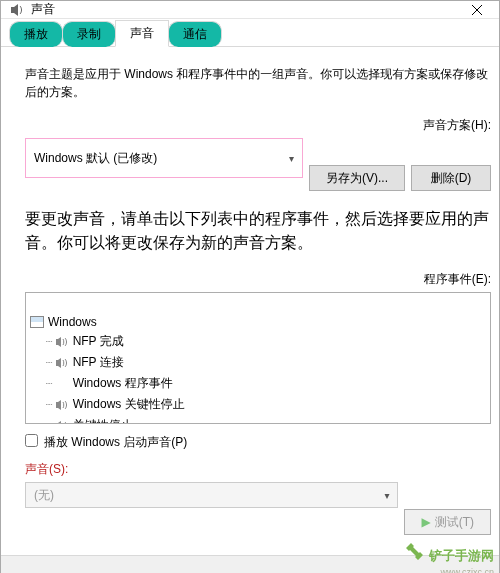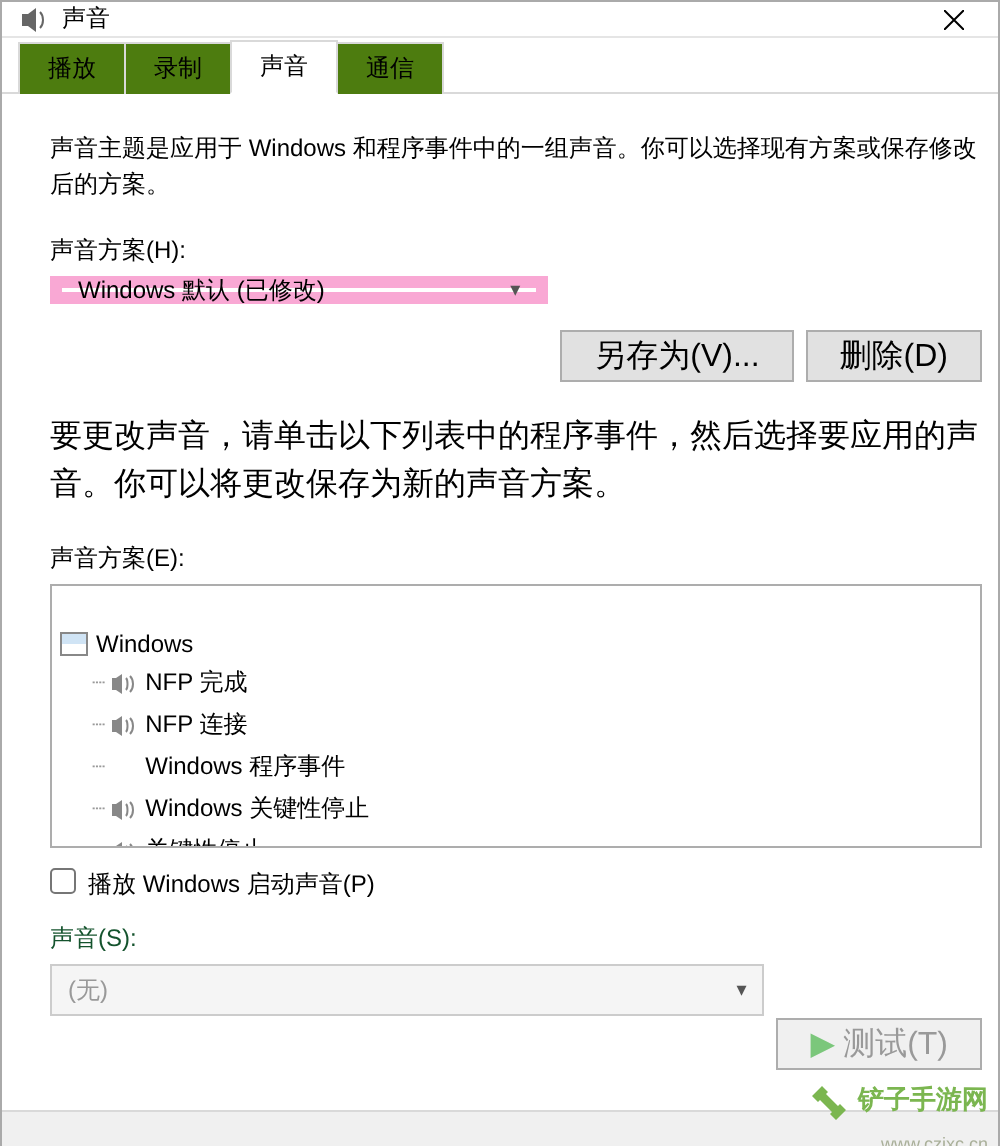--- a/index.html
+++ b/index.html
@@ -70,62 +70,64 @@
       margin-right: -1px;
       top: 1px;
     }
     .tab.active {
       background: #fff;
       border-top: 1px solid #d9d9d9;
       border-bottom: 1px solid #fff;
       z-index: 1;
     }
     .tab:not(.active) {
-      background: #4d7c0f;
+      background: #14b8a6;
+      border-radius: 10px;
     }
     .content {
       flex: 1;
       padding: 18px 8px 10px 24px;
       display: flex;
       flex-direction: column;
       color: #000;
     }
     .description {
       font-size: 12px;
       line-height: 1.5;
       margin-bottom: 16px;
     }
     .field-label {
       font-size: 12px;
       margin-bottom: 4px;
+      text-align: right;
     }
     .scheme-row {
       display: flex;
       gap: 6px;
       margin-bottom: 16px;
     }
     .scheme-select {
       flex: 1;
-      height: 14px;
-      border: 6px solid #f9a8d4;
+      height: 40px;
+      border: 1px solid #f9a8d4;
       background: #fff;
       padding: 0 8px;
       display: flex;
       align-items: center;
       justify-content: space-between;
       cursor: pointer;
       font-size: 12px;
     }
     .btn {
       height: 26px;
       padding: 0 16px;
       border: 1px solid #adadad;
       background: #e1e1e1;
       cursor: pointer;
-      font-size: 16px;
+      font-size: 12px;
       display: flex;
       align-items: center;
       justify-content: center;
       min-width: 80px;
       margin-top: 27px;
     }
     .events-desc {
       font-size: 16px;
       line-height: 1.5;
       margin-bottom: 16px;
@@ -181,21 +183,21 @@
     .checkbox-row {
       display: flex;
       align-items: flex-start;
       margin-bottom: 10px;
     }
     .checkbox-row input {
       margin-right: 6px;
     }
     .sound-label {
       font-size: 12px;
-      color: #14532d;
+      color: #b91c1c;
       margin-bottom: 4px;
     }
     .sound-row {
       display: flex;
       gap: 6px;
       margin-bottom: 10px;
     }
     .sound-select {
       flex: 1;
       height: 26px;
@@ -236,21 +238,21 @@
     }
     .footer .btn.primary {
       border: 1px solid #0078d7;
       background: #0369a1;
     }
     .watermark {
       position: absolute;
       bottom: 8px;
       right: 6px;
       display: flex;
-      align-items: flex-start;
+      align-items: flex-end;
       font-size: 13px;
       color: #7bb650;
       font-weight: bold;
       z-index: 10;
     }
     .watermark-url {
       position: absolute;
       bottom: -4px;
       right: 6px;
       font-size: 9px;
@@ -296,21 +298,21 @@
       <div class="scheme-select">
         <span>Windows 默认 (已修改)</span>
         <span class="chevron">▾</span>
       </div>
       <div class="btn">另存为(V)...</div>
       <div class="btn">删除(D)</div>
     </div>
 
     <div class="events-desc">要更改声音，请单击以下列表中的程序事件，然后选择要应用的声音。你可以将更改保存为新的声音方案。</div>
 
-    <div class="field-label">声音方案(E):</div>
+    <div class="field-label">程序事件(E):</div>
     <div class="events-list">
       <div class="tree-root">
         <span class="tree-root-icon"></span>
         <span>Windows</span>
       </div>
       <div class="tree-item">
         <span class="tree-line">┈</span>
         <span class="speaker-icon"><svg viewBox="0 0 14 12">
               <path fill="#888" d="M1 3v6h2l3 2V1L3 3H1z"></path>
               <path fill="none" stroke="#888" d="M8 3c1 1 1 5 0 6M10 2c2 2 2 6 0 8"></path>

